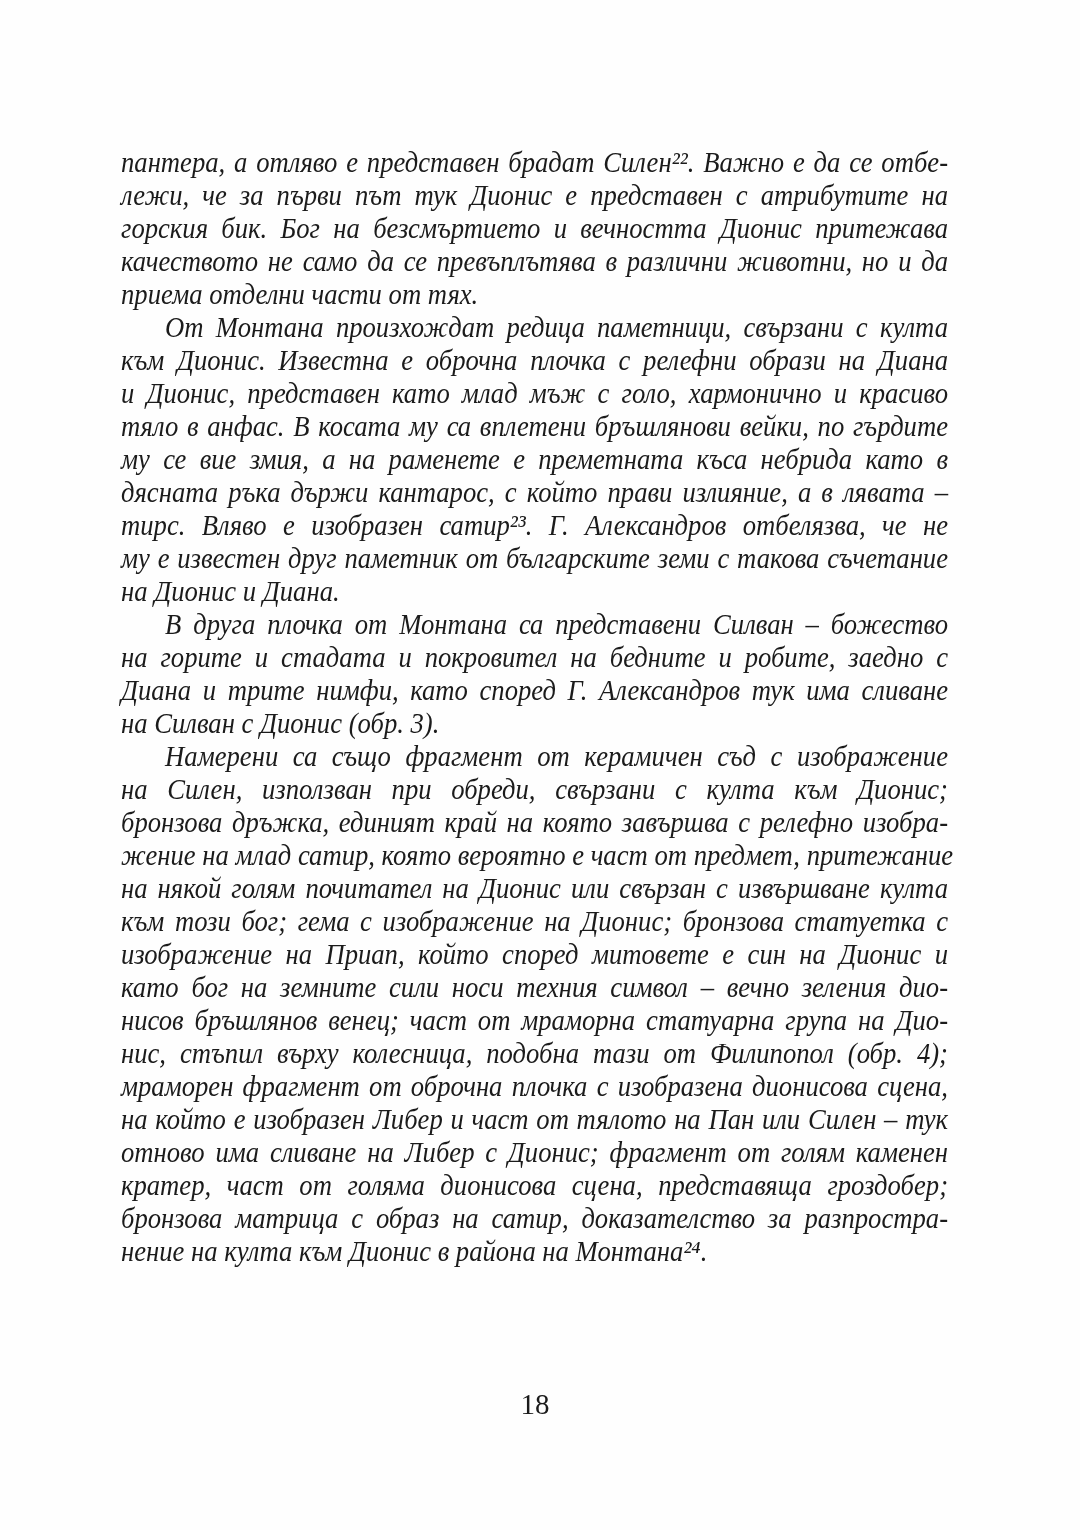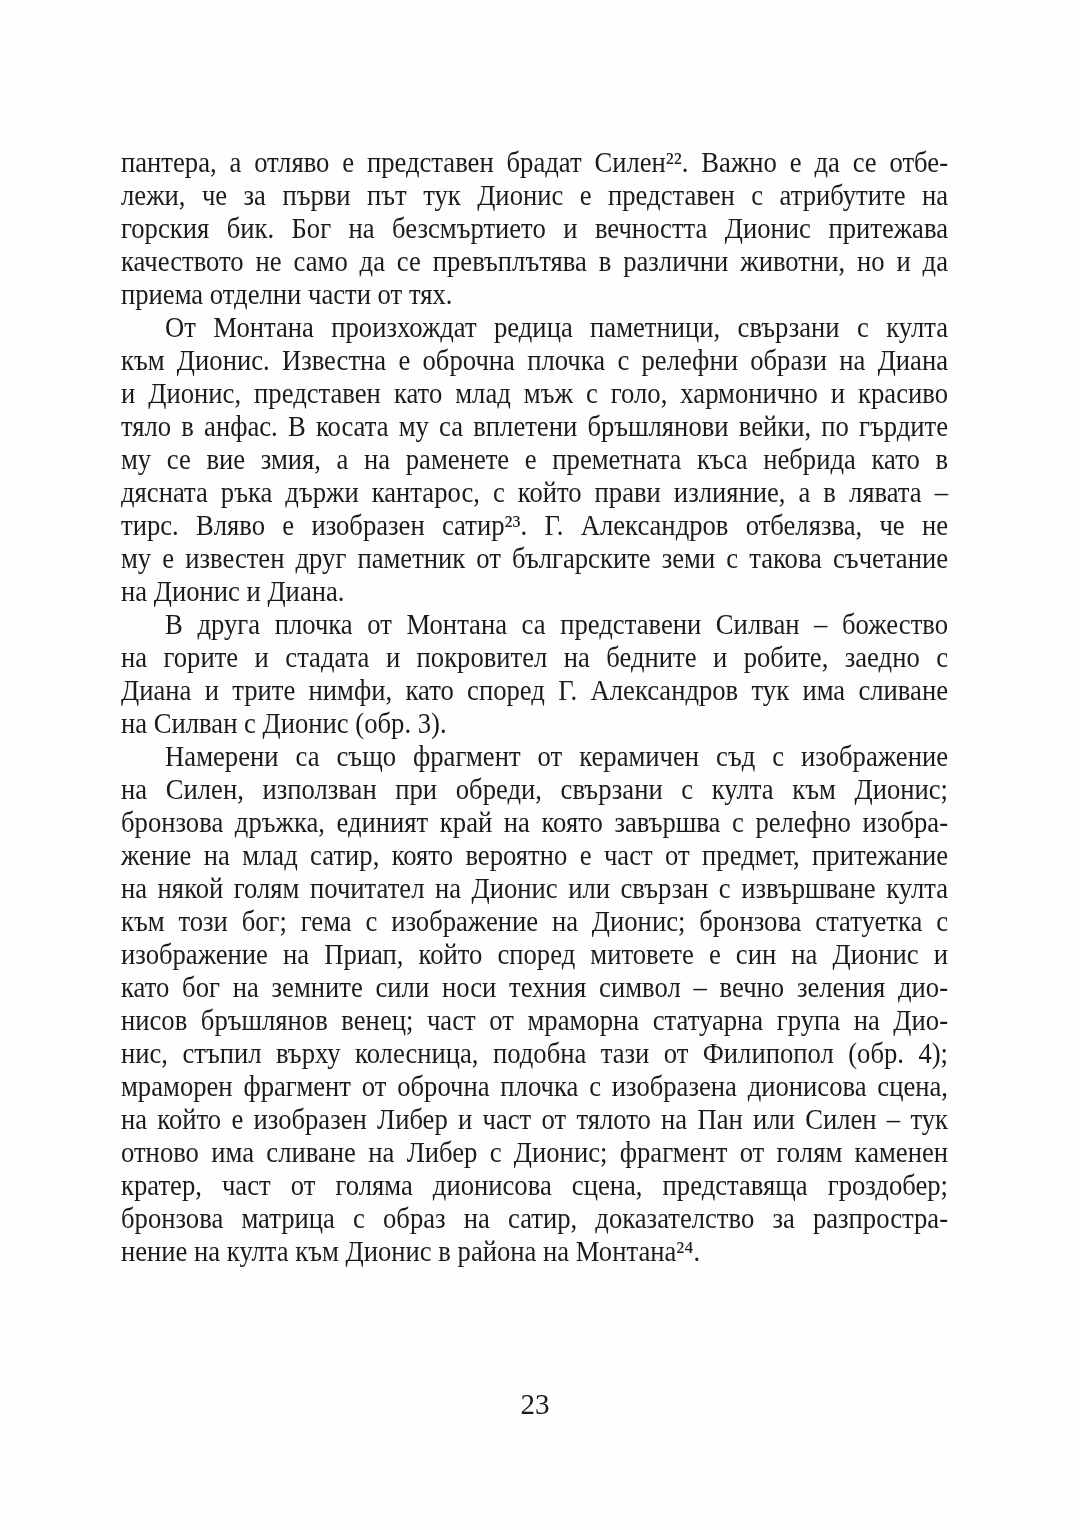--- a/index.html
+++ b/index.html
@@ -19,21 +19,21 @@
     background: #fefefe;
     color: #1b1b1b;
     overflow: hidden;
   }
   .textblock {
     position: absolute;
     left: 121px;
     top: 146px;
     width: 828px;
   }
-  .para { margin: 0; padding: 0; }
+  .para { margin: 0; padding: 0; font-style: italic; }
   .line {
     width: 900px;               
     height: 33px;
     font-size: 29px;
     line-height: 33px;
     text-align: justify;
     text-align-last: justify;
     transform: scaleX(0.9189);  
     transform-origin: 0 0;
     white-space: nowrap;
@@ -104,14 +104,14 @@
       <div class="line">мраморен фрагмент от оброчна плочка с изобразена дионисова сцена,</div>
       <div class="line">на който е изобразен Либер и част от тялото на Пан или Силен – тук</div>
       <div class="line">отново има сливане на Либер с Дионис; фрагмент от голям каменен</div>
       <div class="line">кратер, част от голяма дионисова сцена, представяща гроздобер;</div>
       <div class="line">бронзова матрица с образ на сатир, доказателство за разпростра-</div>
       <div class="line pl">нение на култа към Дионис в района на Монтана²⁴.</div>
     </div>
 
   </div>
 
-  <div class="pagenum">23</div>
+  <div class="pagenum">18</div>
 </div>
 
 </body></html>

